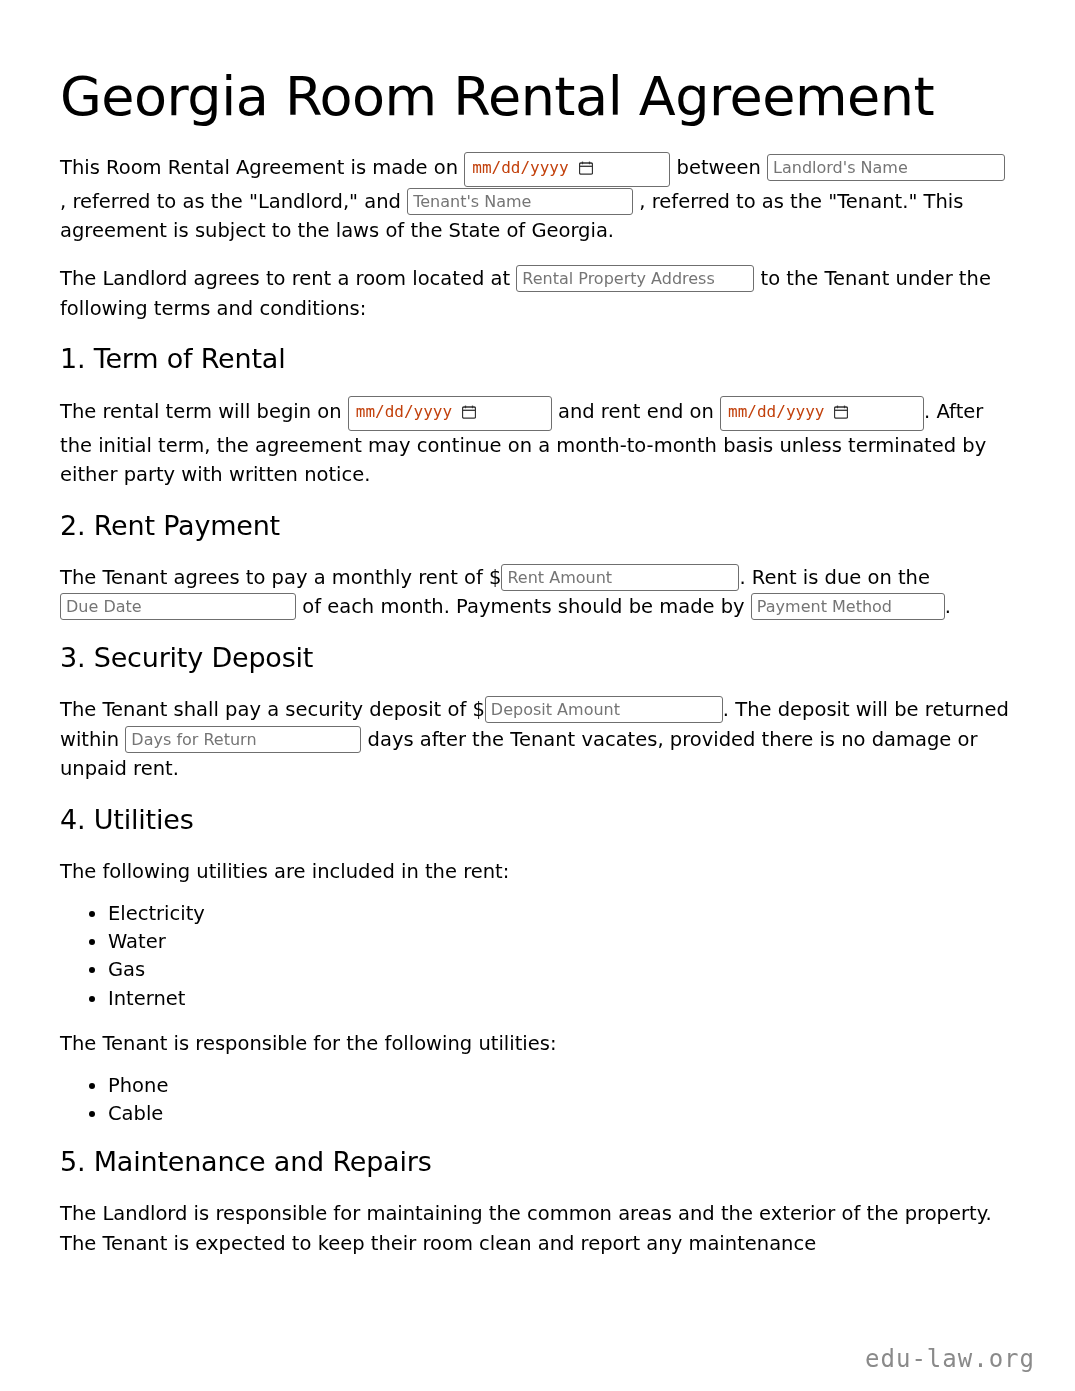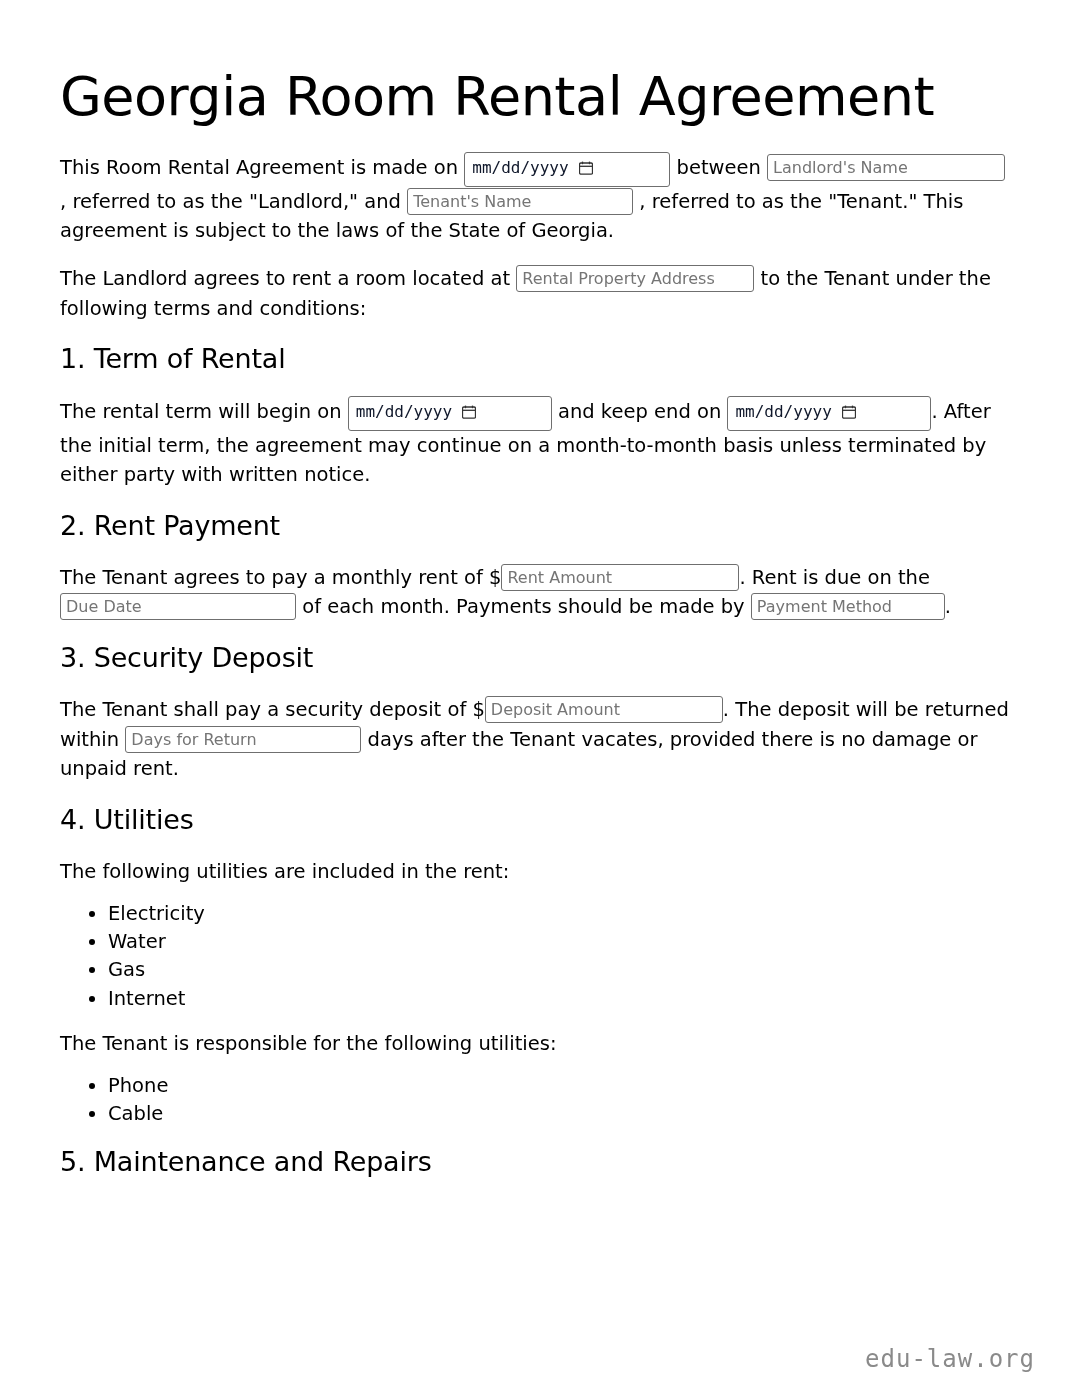--- a/index.html
+++ b/index.html
@@ -65,21 +65,21 @@
     opacity: 1;
   }
   .date-box {
     display: inline-block;
     border: 1px solid #6f6f6f;
     border-radius: 3px;
     background: #fff;
     padding: 3px 6px 3px 7px;
     font-family: "DejaVu Sans Mono", monospace;
     font-size: 16px;
-    color: #0f172a;
+    color: #c2410c;
     vertical-align: 1px;
     box-sizing: border-box;
     white-space: nowrap;
   }
   .date-box .cal {
     display: inline-block;
     margin-left: 10px;
     vertical-align: -2px;
   }
   .w-landlord { width: 238px; }
@@ -133,21 +133,21 @@
 
   <h2 class="section-title">1. Term of Rental</h2>
   <p class="para">
     <span>The rental term will begin on</span>
     <span class="date-box d-begin"><span>mm/dd/yyyy</span><span class="cal"><svg width="14" height="14" viewBox="0 0 14 14">
             <rect x="0.5" y="2" width="13" height="11.2" rx="1.5" fill="none" stroke="#333" stroke-width="1.3"></rect>
             <line x1="3.5" y1="0.6" x2="3.5" y2="3.2" stroke="#333" stroke-width="1.3"></line>
             <line x1="10.5" y1="0.6" x2="10.5" y2="3.2" stroke="#333" stroke-width="1.3"></line>
             <line x1="0.5" y1="5.3" x2="13.5" y2="5.3" stroke="#333" stroke-width="1.3"></line>
           </svg></span></span>
-    <span>and keep end on</span>
+    <span>and rent end on</span>
     <span class="date-box d-end"><span>mm/dd/yyyy</span><span class="cal"><svg width="14" height="14" viewBox="0 0 14 14">
             <rect x="0.5" y="2" width="13" height="11.2" rx="1.5" fill="none" stroke="#333" stroke-width="1.3"></rect>
             <line x1="3.5" y1="0.6" x2="3.5" y2="3.2" stroke="#333" stroke-width="1.3"></line>
             <line x1="10.5" y1="0.6" x2="10.5" y2="3.2" stroke="#333" stroke-width="1.3"></line>
             <line x1="0.5" y1="5.3" x2="13.5" y2="5.3" stroke="#333" stroke-width="1.3"></line>
           </svg></span></span><span>. After the initial term, the agreement may continue on a month-to-month basis unless terminated by either party with written notice.</span>
   </p>
 
   <h2 class="section-title">2. Rent Payment</h2>
   <p class="para">
@@ -172,16 +172,17 @@
     <li>Gas</li>
     <li>Internet</li>
   </ul>
   <p class="para tight">The Tenant is responsible for the following utilities:</p>
   <ul class="bullets">
     <li>Phone</li>
     <li>Cable</li>
   </ul>
 
   <h2 class="section-title">5. Maintenance and Repairs</h2>
+  <p class="para">The Landlord is responsible for maintaining the common areas and the exterior of the property. The Tenant is expected to keep their room clean and report any maintenance</p>
 
 </div>
 
 <div class="watermark">edu-law.org</div>
 
 </body></html>

